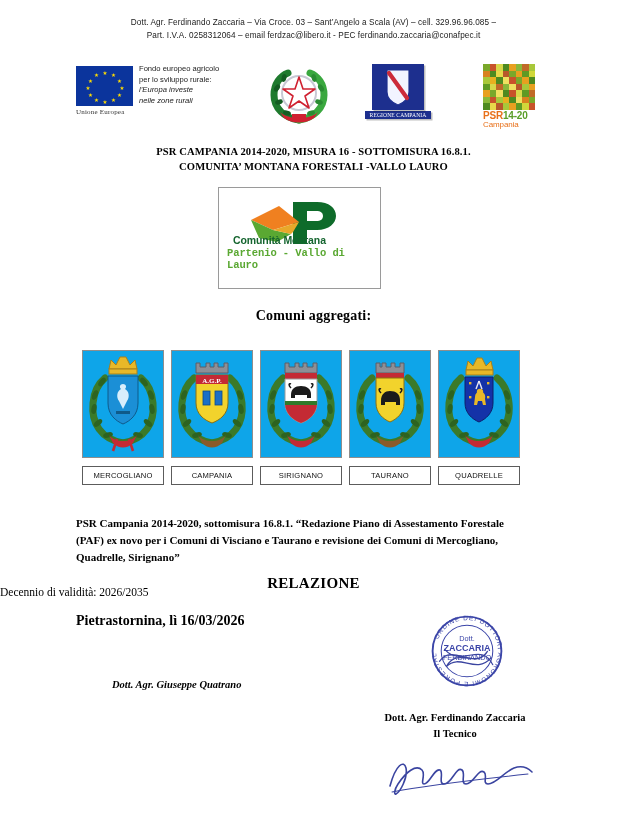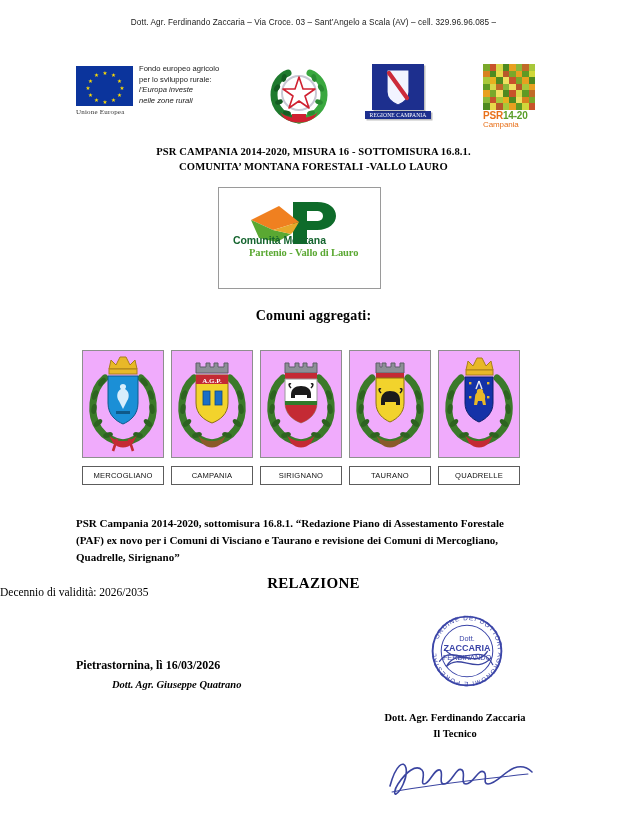--- a/index.html
+++ b/index.html
@@ -156,22 +156,22 @@
     position: absolute;
     left: 14px; top: 46px;
     font-family: "Liberation Sans", sans-serif;
     font-weight: bold;
     font-size: 10.5px;
     color: #15652f;
     letter-spacing: -.1px;
   }
   .cm-name2 {
     position: absolute;
-    left: 30px; top: 59px;
-    font-family: Liberation Serif, serif;
+    left: 8px; top: 59px;
+    font-family: Liberation Mono, monospace;
     font-weight: bold;
     font-size: 10.5px;
     color: #5aa832;
     letter-spacing: -.1px;
   }
 
   
   .comuni-heading {
     position: absolute;
     top: 308px; left: 0; width: 627px;
@@ -187,21 +187,21 @@
     top: 350px; left: 82px;
     width: 462px;
     display: flex;
     gap: 7px;
   }
   .crest-cell { width: 82px; }
   .crest-frame {
     width: 82px; height: 108px;
     border: 1px solid #8e8e8e;
     box-sizing: border-box;
-    background: #f0abfc;
+    background: #0ea5e9;
     position: relative;
   }
   .crest-label {
     margin-top: 8px;
     width: 82px; height: 19px;
     border: 1px solid #5c5c5c;
     box-sizing: border-box;
     display: flex;
     align-items: center;
     justify-content: center;
@@ -234,23 +234,23 @@
   .decennio {
     position: absolute;
     top: 586px; left: 0; width: 627px;
     font-weight: normal;
     font-size: 11.5px;
   }
 
   
   .place-date {
     position: absolute;
-    top: 658px; left: 76px;
-    font-weight: bold;
-    font-size: 12px;
+    top: 613px; left: 76px;
+    font-weight: bold;
+    font-size: 14px;
   }
 
   
   .collab {
     position: absolute;
     top: 677px; left: 76px;
     font-weight: bold;
     font-style: italic;
     font-size: 10.5px;
     line-height: 16px;
@@ -281,20 +281,21 @@
     width: 160px; height: 48px;
   }
 </style>
 </head>
 <body>
 
 <div class="page">
 
   <div class="contact-header">
     <div>Dott. Agr. Ferdinando Zaccaria – Via Croce. 03 – Sant’Angelo a Scala (AV) – cell. 329.96.96.085 –</div>
+    <div>Part. I.V.A. 0258312064 – email ferdzac@libero.it - PEC ferdinando.zaccaria@conafpec.it</div>
   </div>
 
   <div class="logo-strip">
 
     <div class="logo-block eu-wrap">
       <div class="eu-flag">
         <span class="eu-star" style="left:26.5px;top:5px;">★</span>
         <span class="eu-star" style="left:35px;top:7px;">★</span>
         <span class="eu-star" style="left:41px;top:12.5px;">★</span>
         <span class="eu-star" style="left:43.5px;top:20px;">★</span>

